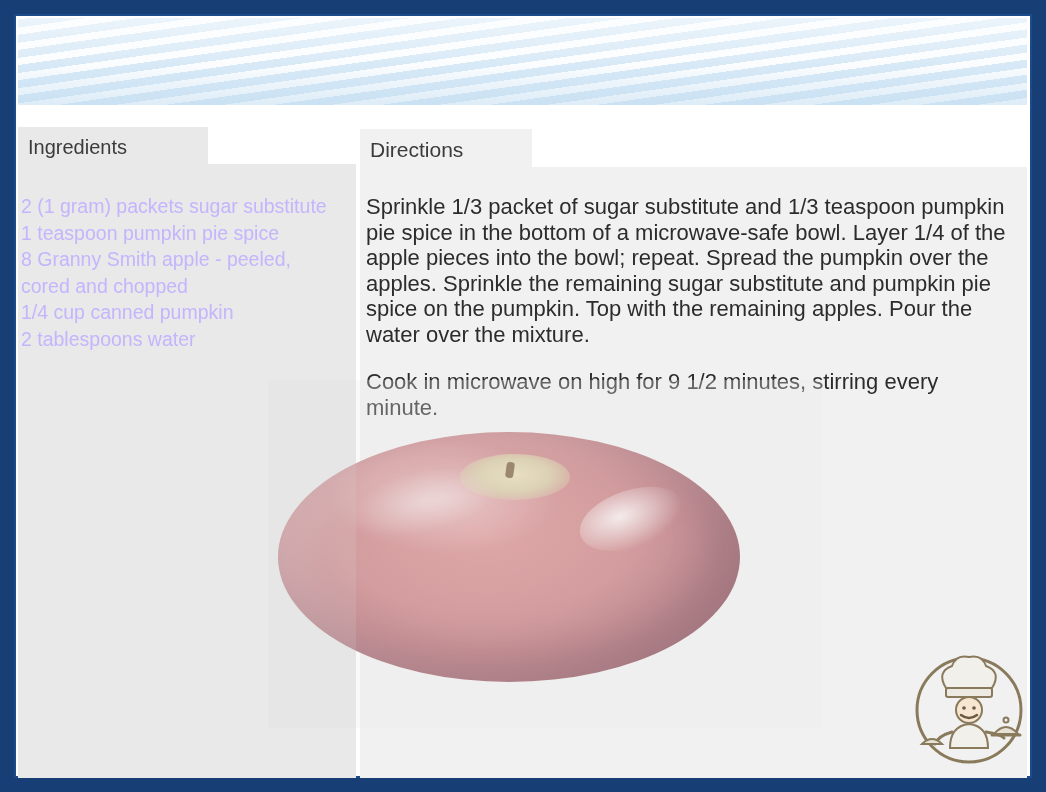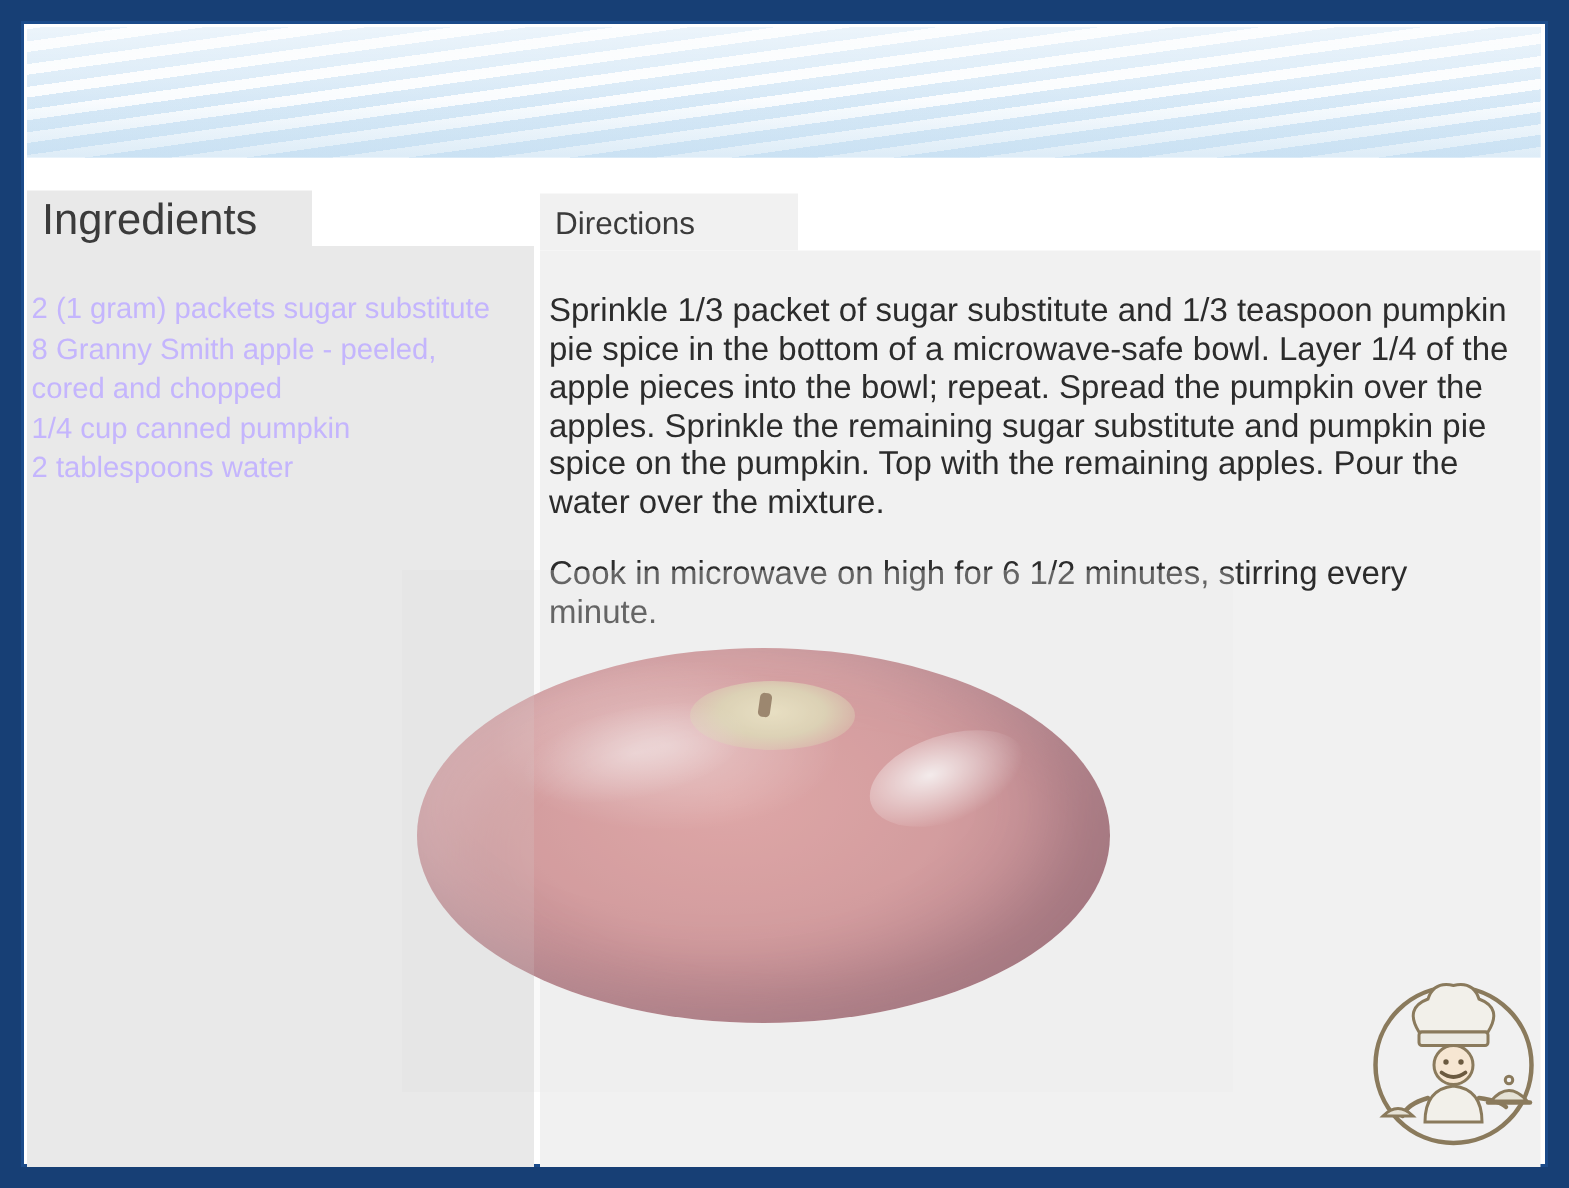--- a/index.html
+++ b/index.html
@@ -72,21 +72,21 @@
     left: 18px;
     top: 127px;
     width: 190px;
     height: 38px;
     background: #e9e9e9;
   }
   #ingredients-heading {
     position: absolute;
     left: 28px;
     top: 130px;
-    font-size: 29px;
+    font-size: 20px;
     color: #3b3b3b;
     line-height: 34px;
   }
   #ingredients-list {
     position: absolute;
     left: 21px;
     top: 193px;
     width: 318px;
     font-size: 19.5px;
     line-height: 26.5px;
@@ -213,31 +213,32 @@
   <div id="title-banner">
     <div class="sheen"></div>
   </div>
   <div id="slide-title">Apple and Pumpkin Dessert</div>
 
   <div id="ingredients-panel"></div>
   <div id="ingredients-tab"></div>
   <div id="ingredients-heading">Ingredients</div>
   <ul id="ingredients-list">
     <li>2 (1 gram) packets sugar substitute</li>
+    <li>1 teaspoon pumpkin pie spice</li>
     <li>8 Granny Smith apple - peeled, cored and chopped</li>
     <li>1/4 cup canned pumpkin</li>
     <li>2 tablespoons water</li>
   </ul>
 
   <div id="directions-panel"></div>
   <div id="directions-tab"></div>
   <div id="directions-heading">Directions</div>
   <div id="directions-body">
     <p>Sprinkle 1/3 packet of sugar substitute and 1/3 teaspoon pumpkin pie spice in the bottom of a microwave-safe bowl. Layer 1/4 of the apple pieces into the bowl; repeat. Spread the pumpkin over the apples. Sprinkle the remaining sugar substitute and pumpkin pie spice on the pumpkin. Top with the remaining apples. Pour the water over the mixture.</p>
-    <p>Cook in microwave on high for 6 1/2 minutes, stirring every minute.</p>
+    <p>Cook in microwave on high for 9 1/2 minutes, stirring every minute.</p>
   </div>
 
   <div id="apple-photo">
     <div class="apple-body"></div>
     <div class="apple-stem-well"></div>
     <div class="apple-stem"></div>
     <div class="apple-highlight2"></div>
     <div class="apple-highlight"></div>
     <div class="photo-veil"></div>
     <div class="photo-veil-left"></div>

